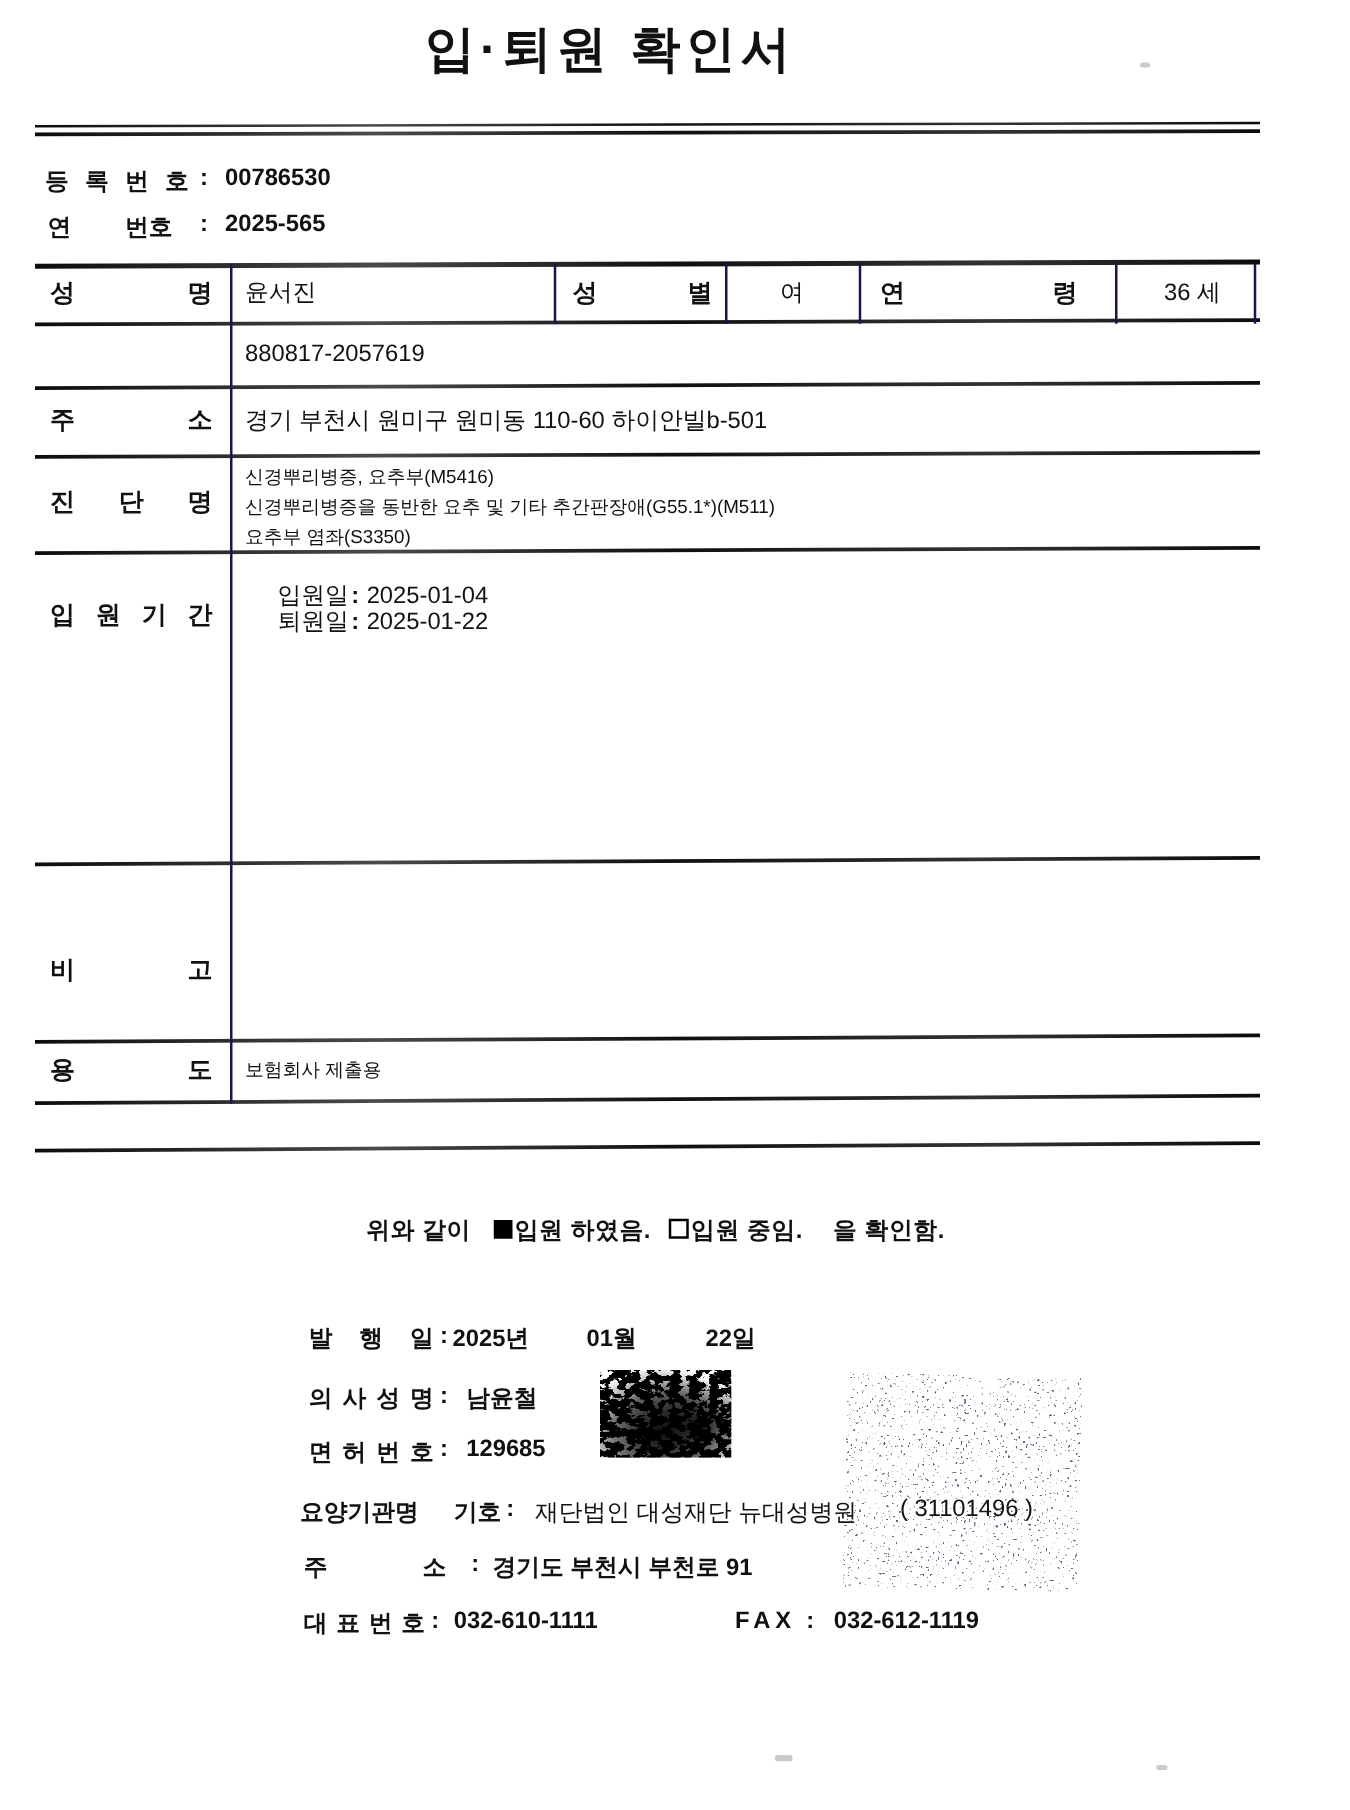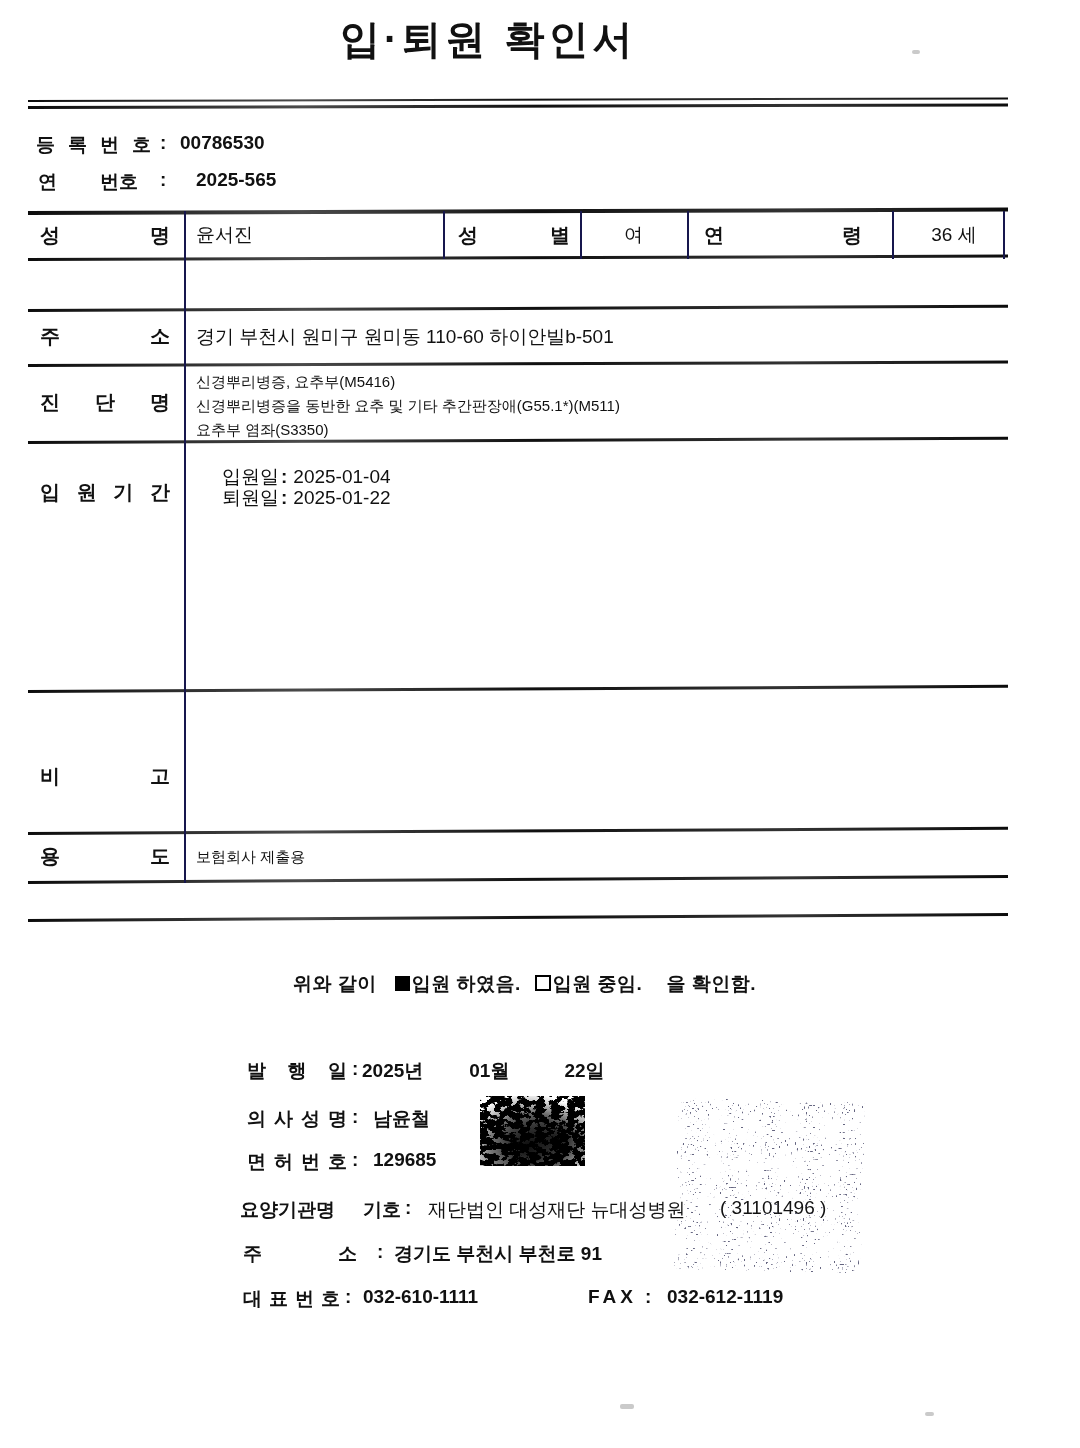--- a/index.html
+++ b/index.html
@@ -50,21 +50,21 @@
 
   <div class="hline" style="top:100px;height:2px;transform:rotate(-0.15deg);"></div>
   <div class="hline" style="top:106px;height:3px;transform:rotate(-0.15deg);"></div>
 
   <div class="lbl" style="left:36px;top:132px;width:115px;font-size:19px;">등 록 번 호</div>
   <div class="abs colon" style="left:160px;top:132px;font-size:19px;">:</div>
   <div class="val" style="left:180px;top:132px;font-weight:700;">00786530</div>
 
   <div class="lbl" style="left:38px;top:169px;width:100px;font-size:19px;">연 번호</div>
   <div class="abs colon" style="left:160px;top:169px;font-size:19px;">:</div>
-  <div class="val" style="left:180px;top:169px;font-weight:700;margin-left:16px;">2025-565</div>
+  <div class="val" style="left:180px;top:169px;font-weight:700;">2025-565</div>
 
   <div class="hline" style="top:211px;height:4px;transform:rotate(-0.2deg);"></div>
   <div class="hline" style="top:258px;height:3px;transform:rotate(-0.2deg);"></div>
   <div class="hline" style="top:309px;height:3px;transform:rotate(-0.25deg);"></div>
   <div class="hline" style="top:364px;height:3px;transform:rotate(-0.2deg);"></div>
   <div class="hline" style="top:441px;height:3px;transform:rotate(-0.25deg);"></div>
   <div class="hline" style="top:690px;height:3px;transform:rotate(-0.3deg);"></div>
   <div class="hline" style="top:832px;height:3px;transform:rotate(-0.3deg);"></div>
   <div class="hline" style="top:881px;height:3px;transform:rotate(-0.35deg);"></div>
   <div class="hline" style="top:919px;height:3px;transform:rotate(-0.35deg);"></div>
@@ -76,20 +76,21 @@
   <div class="vline" style="left:892px;top:211px;height:48px;"></div>
   <div class="vline" style="left:1003px;top:211px;height:48px;"></div>
 
   <div class="lbl" style="left:40px;top:211px;width:130px;height:48px;line-height:48px;">성 명</div>
   <div class="val" style="left:196px;top:211px;height:48px;line-height:48px;">윤서진</div>
   <div class="lbl" style="left:458px;top:211px;width:112px;height:48px;line-height:48px;">성 별</div>
   <div class="val center" style="left:580px;top:211px;width:107px;height:48px;line-height:48px;">여</div>
   <div class="lbl" style="left:704px;top:211px;width:158px;height:48px;line-height:48px;">연 령</div>
   <div class="val center" style="left:892px;top:211px;width:124px;height:48px;line-height:48px;">36 세</div>
 
+  <div class="val" style="left:196px;top:258px;height:51px;line-height:51px;">880817-2057619</div>
 
   <div class="lbl" style="left:40px;top:309px;width:130px;height:55px;line-height:55px;">주 소</div>
   <div class="val" style="left:196px;top:309px;height:55px;line-height:55px;">경기 부천시 원미구 원미동 110-60 하이안빌b-501</div>
 
   <div class="lbl" style="left:40px;top:364px;width:130px;height:77px;line-height:77px;">진 단 명</div>
   <div class="abs" style="left:196px;top:370px;font-size:15px;line-height:24px;">
     <div>신경뿌리병증, 요추부(M5416)</div>
     <div>신경뿌리병증을 동반한 요추 및 기타 추간판장애(G55.1*)(M511)</div>
     <div>요추부 염좌(S3350)</div>
   </div>

